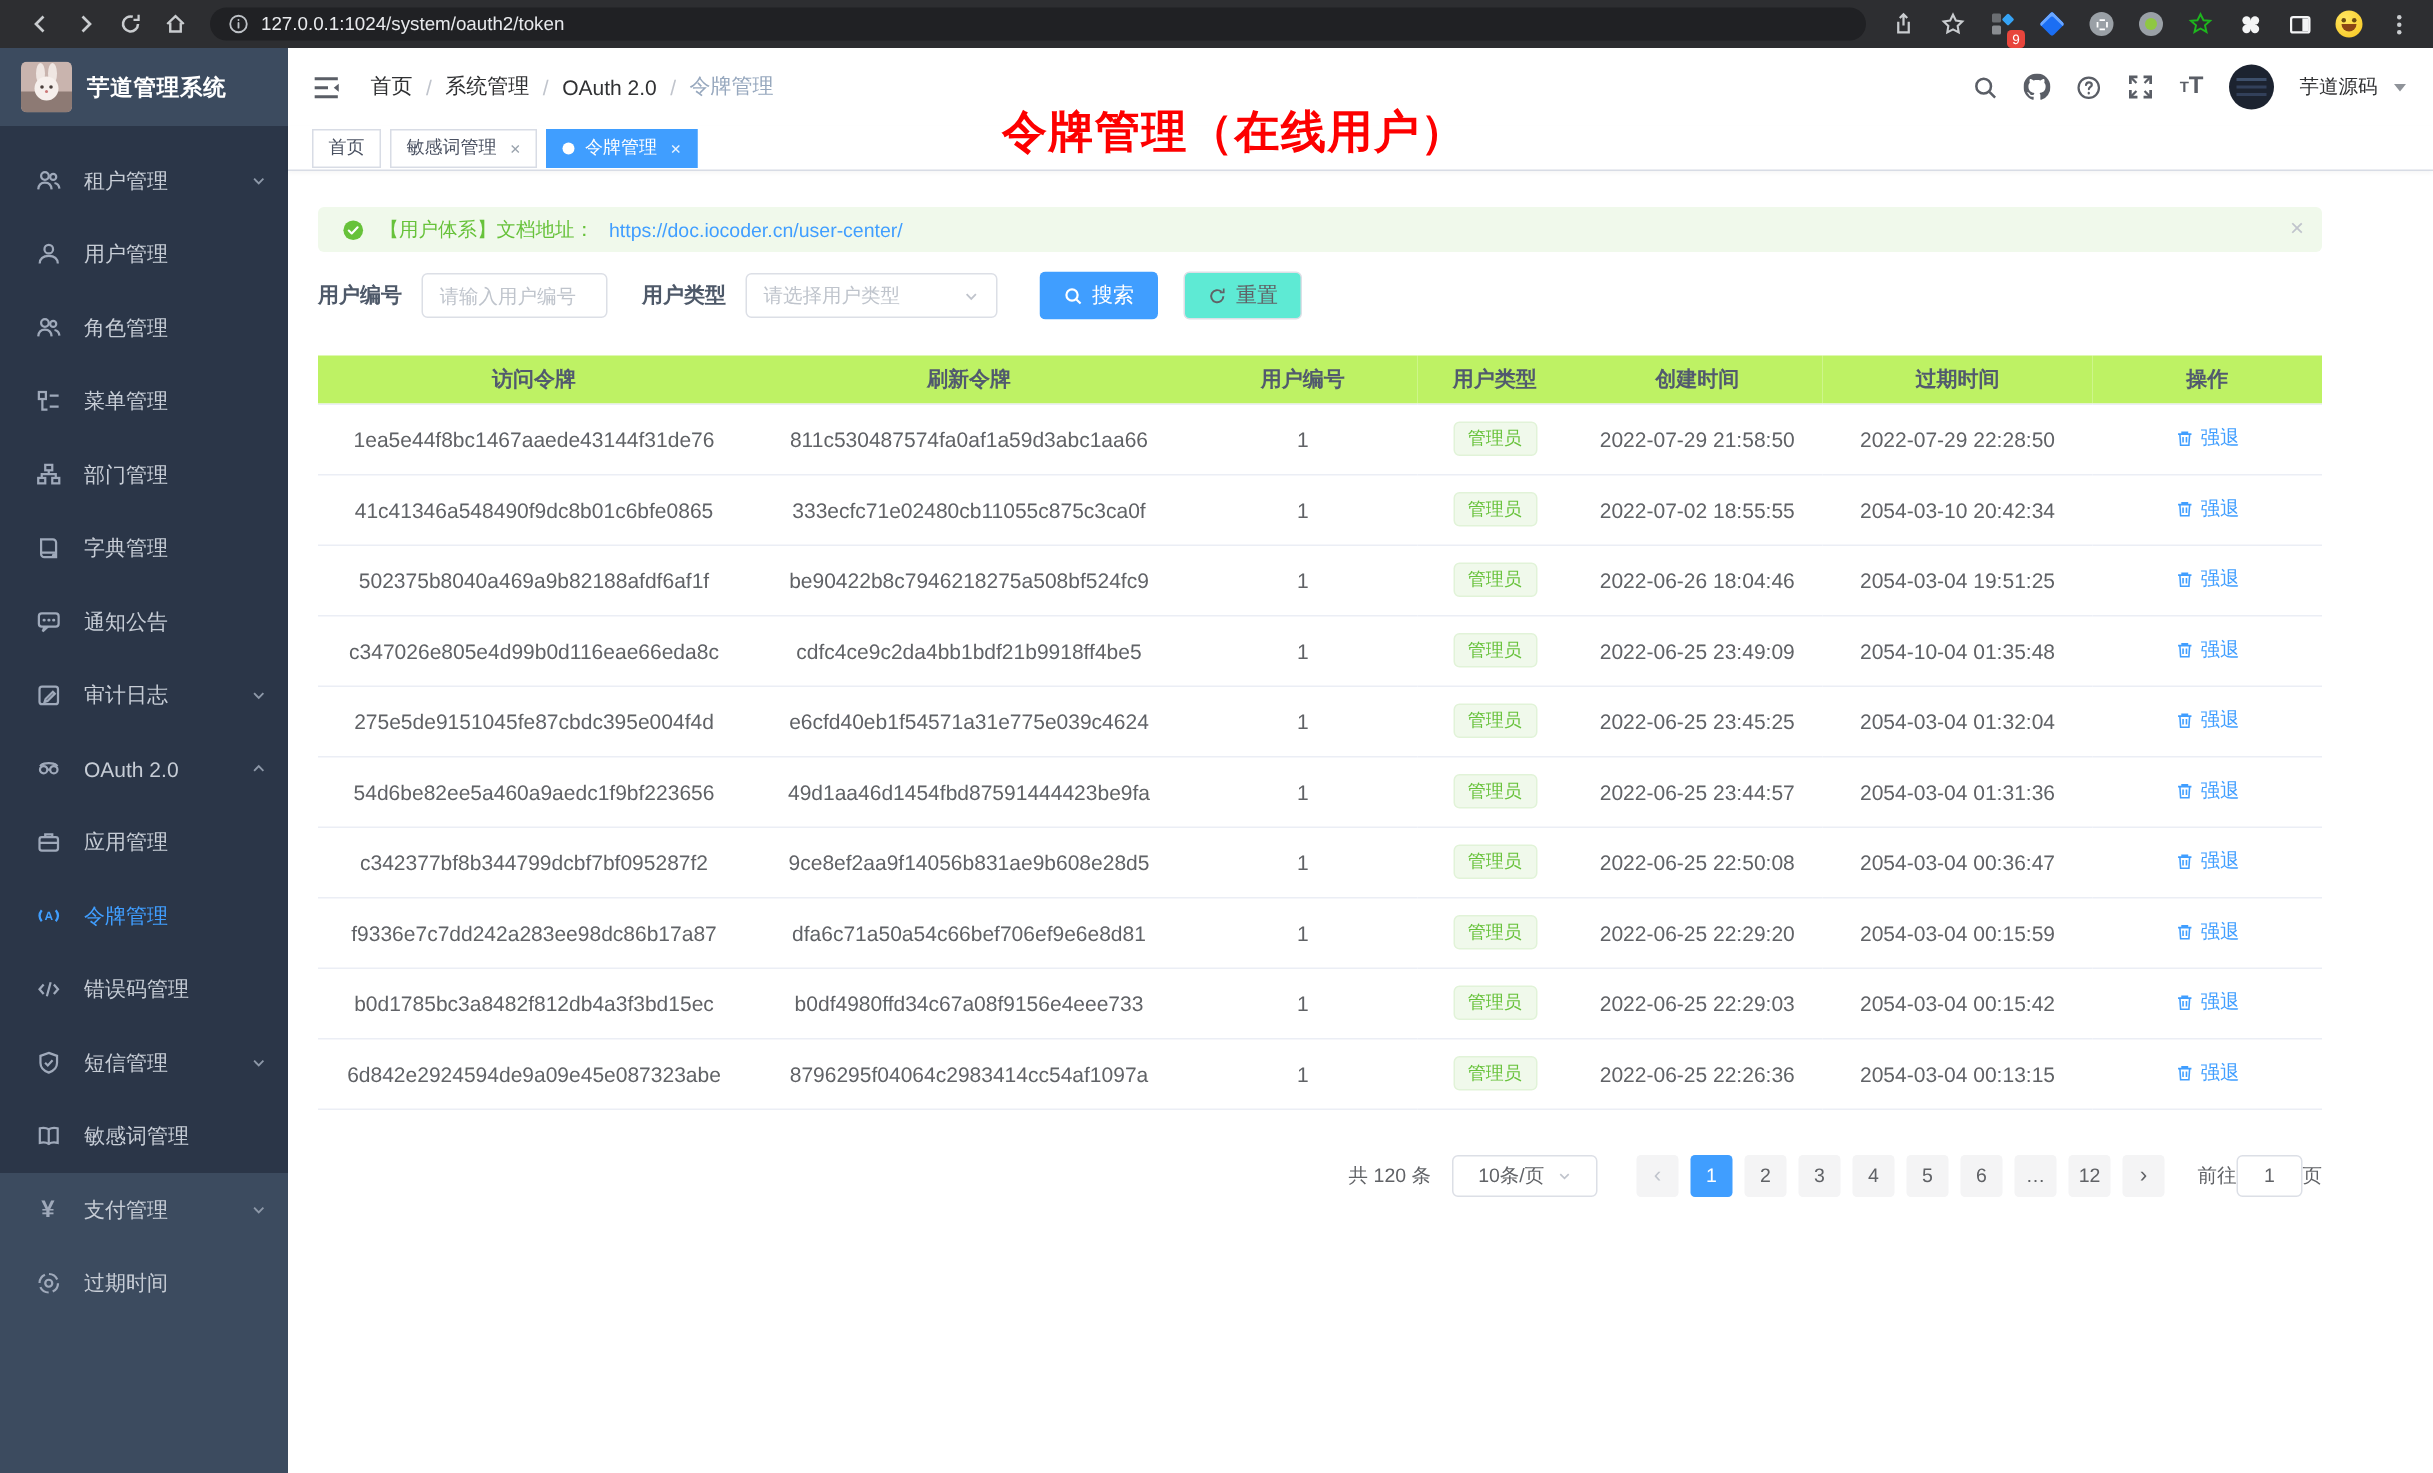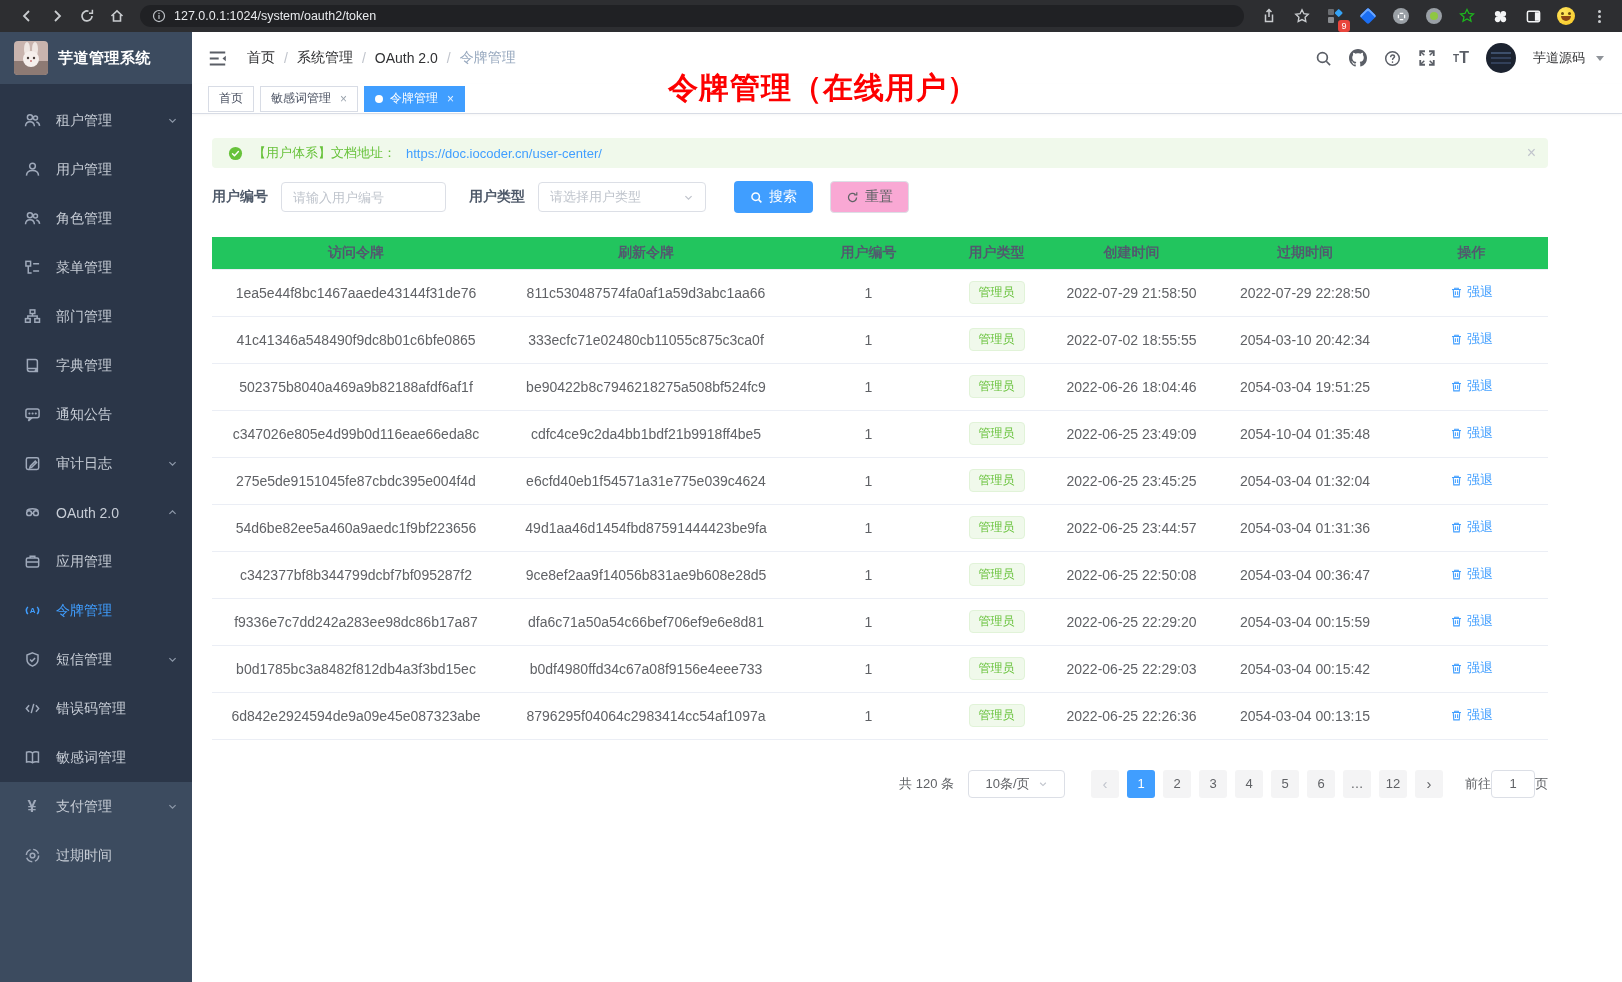--- a/index.html
+++ b/index.html
@@ -77,35 +77,35 @@
 
   .content { padding:24px 0 0 20px; width:1356px; }
 
   .alert { width:1336px; height:30px; background:#f0f9eb; border-radius:4px; display:flex; align-items:center;
     gap:10px; padding:0 16px; font-size:13px; color:#67c23a; position:relative; }
   .alert .al-link { color:#409eff; cursor:pointer; }
   .alert .al-close { position:absolute; right:12px; color:#c0c4cc; font-size:16px; cursor:pointer; line-height:1; }
 
   .filters { margin-top:13px; display:flex; align-items:center; height:32px; }
   .f-label { font-size:14px; font-weight:bold; color:#4e5969; margin-right:13px; white-space:nowrap; }
-  .f-input { width:165px; height:30px; border:1px solid #dcdfe6; border-radius:4px; padding:0 11px;
+  .f-input { width:124px; height:30px; border:1px solid #dcdfe6; border-radius:4px; padding:0 11px;
     font-size:13px; color:#606266; outline:none; font-family:inherit; }
   .f-input::placeholder { color:#bfc4cc; }
   .f-select { width:168px; height:30px; border:1px solid #dcdfe6; border-radius:4px; padding:0 11px;
     font-size:13px; color:#bfc4cc; display:flex; align-items:center; justify-content:space-between;
     margin-right:28px; cursor:pointer; }
   .f-select .chev { color:#c0c4cc; }
   .gap1 { width:23px; }
   .btn { height:32px; border-radius:4px; display:flex; align-items:center; gap:6px; padding:0 15px;
     font-size:14px; cursor:pointer; border:1px solid transparent;font-family:Liberation Mono, monospace; }
   .btn-primary { background:#409eff; color:#fff; }
-  .btn-plain { background:#f9a8d4; color:#606266; border-color:#dcdfe6; margin-left:17px; }
+  .btn-plain { background:#5eead4; color:#606266; border-color:#dcdfe6; margin-left:17px; }
 
   .tbl { width:1336px; margin-top:24px; border-collapse:collapse; table-layout:fixed; }
-  .tbl th { height:32px; background:#22c55e; font-size:14px; color:#515a6e; font-weight:bold;
+  .tbl th { height:32px; background:#bef264; font-size:14px; color:#515a6e; font-weight:bold;
     border-bottom:1px solid #ebeef5; text-align:center;margin-top:24px; }
   .tbl td { height:47px; font-size:14px; color:#606266; text-align:center; border-bottom:1px solid #ebeef5;
     white-space:nowrap; overflow:hidden; }
   .tag-success { display:inline-block; background:#f0f9eb; border:1px solid #e1f3d8; color:#67c23a;
     font-size:12px; padding:3px 9px; border-radius:4px; line-height:1.2; }
   .kick { color:#409eff; font-size:13px; display:inline-flex; align-items:center; gap:4px; cursor:pointer; text-decoration:none; }
 
   .pager { width:1336px; margin-top:30px; display:flex; align-items:center; justify-content:flex-end; gap:8px;
     font-size:13px; color:#606266; }
   .pg-total { margin-right:6px; }
@@ -360,38 +360,38 @@
             <svg width="17" height="17" viewBox="0 0 16 16" fill="none" stroke="currentColor" stroke-width="1.4">
               <path d="M3.6 4.6c-1.8 2.2-1.8 4.6 0 6.8M12.4 4.6c1.8 2.2 1.8 4.6 0 6.8"></path>
               <text x="8" y="10.6" text-anchor="middle" font-size="7.5" fill="currentColor" stroke="none" font-weight="bold">A</text>
             </svg>
           </span>
           <span class="slabel">令牌管理</span>
         </div>
         <div class="side-item">
           <span class="sicon">
             <svg width="17" height="17" viewBox="0 0 16 16" fill="none" stroke="currentColor" stroke-width="1.4">
+              <path d="M4.8 5L2.2 8l2.6 3M11.2 5l2.6 3-2.6 3M9.2 3.6l-2.4 8.8"></path>
+            </svg>
+          </span>
+          <span class="slabel">错误码管理</span>
+        </div>
+        <div class="side-item">
+          <span class="sicon">
+            <svg width="17" height="17" viewBox="0 0 16 16" fill="none" stroke="currentColor" stroke-width="1.4">
               <path d="M8 1.8l5.2 1.9v4.4c0 3-2 4.9-5.2 6.1-3.2-1.2-5.2-3.1-5.2-6.1V3.7z"></path>
               <path d="M5.7 8l1.7 1.7 3-3.2"></path>
             </svg>
           </span>
           <span class="slabel">短信管理</span>
           <span class="chev">
             <svg width="11" height="11" viewBox="0 0 16 16" fill="none" stroke="currentColor" stroke-width="1.8">
               <path d="M3.5 6L8 10.5 12.5 6"></path>
             </svg>
           </span>
-        </div>
-        <div class="side-item">
-          <span class="sicon">
-            <svg width="17" height="17" viewBox="0 0 16 16" fill="none" stroke="currentColor" stroke-width="1.4">
-              <path d="M4.8 5L2.2 8l2.6 3M11.2 5l2.6 3-2.6 3M9.2 3.6l-2.4 8.8"></path>
-            </svg>
-          </span>
-          <span class="slabel">错误码管理</span>
         </div>
         <div class="side-item">
           <span class="sicon">
             <svg width="17" height="17" viewBox="0 0 16 16" fill="none" stroke="currentColor" stroke-width="1.4">
               <path d="M8 3.6C6.4 2.6 4.4 2.5 2.4 3v9.2c2-.5 4-.4 5.6.6 1.6-1 3.6-1.1 5.6-.6V3c-2-.5-4-.4-5.6.6z"></path>
               <path d="M8 3.6v9.8"></path>
             </svg>
           </span>
           <span class="slabel">敏感词管理</span>
         </div>

